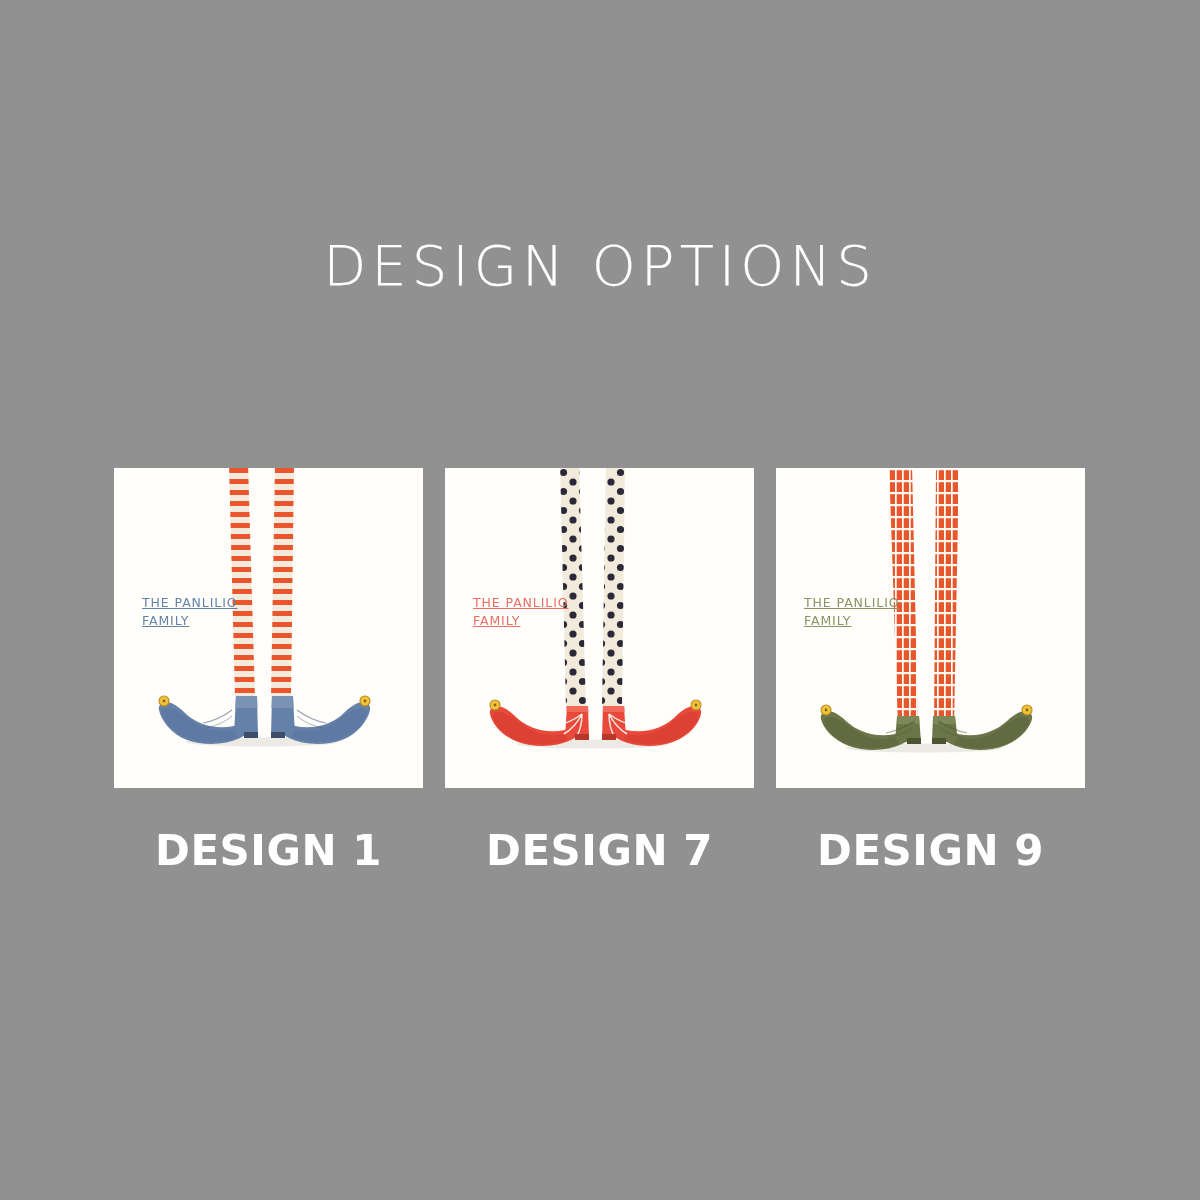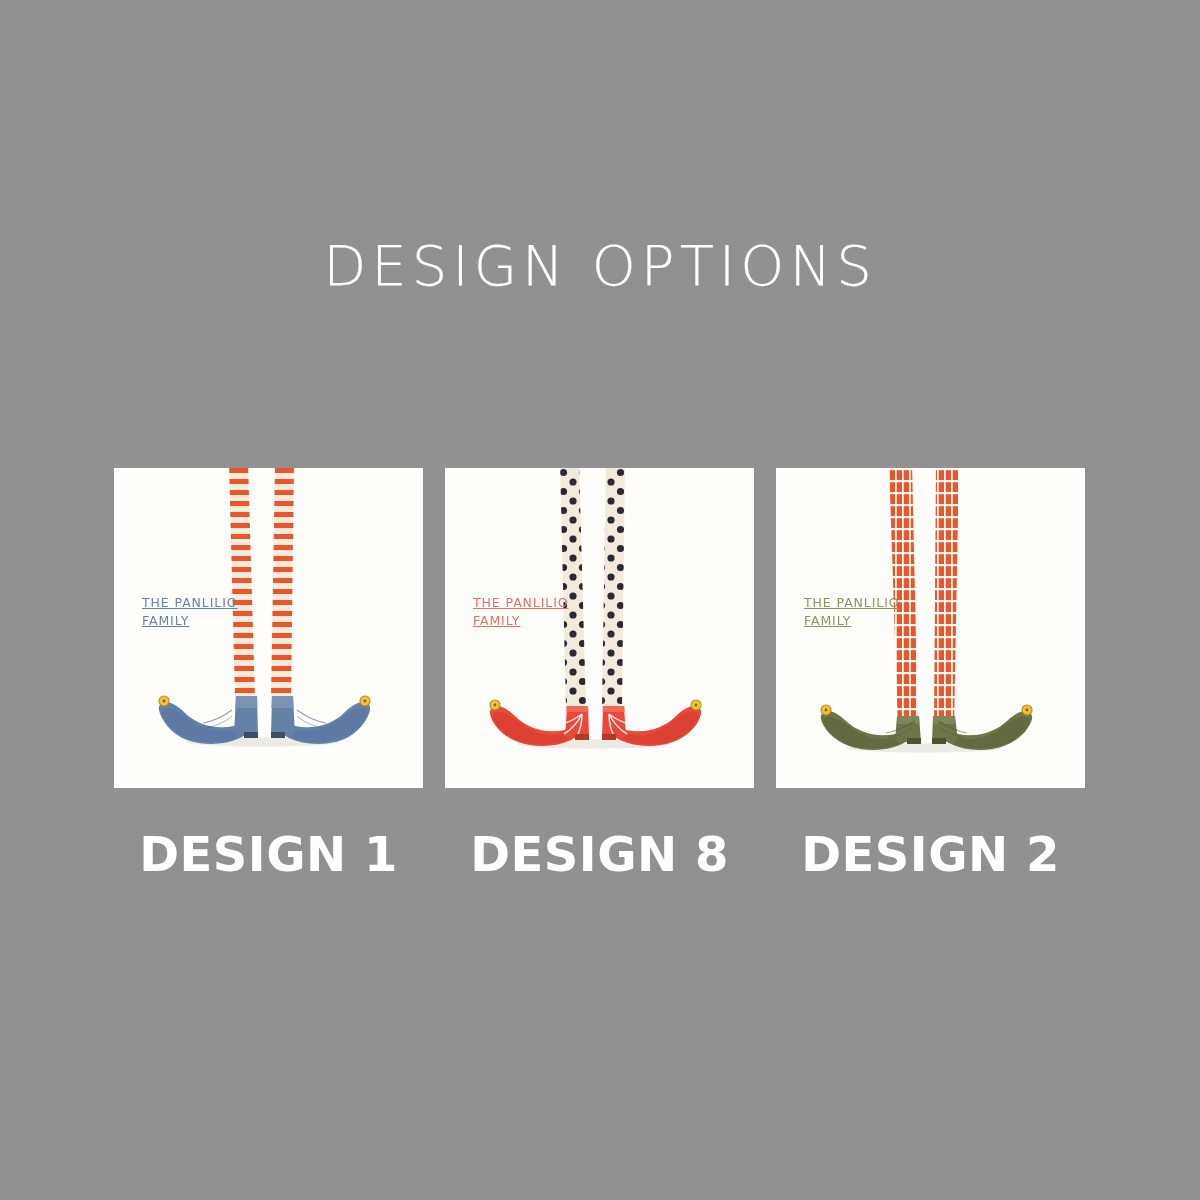--- a/index.html
+++ b/index.html
@@ -86,21 +86,21 @@
     height: 62px;
     display: flex;
     gap: 22px;
   }
   .label {
     width: 309px;
     flex: 0 0 auto;
     text-align: center;
     color: #ffffff;
     font-family: "DejaVu Sans", sans-serif;
-    font-size: 48px;
+    font-size: 42px;
     font-weight: 700;
     letter-spacing: 0.5px;
     line-height: 1.1;
   }
 </style>
 </head>
 <body style="background: rgb(145, 145, 145);">
 
 <div class="page">
 
@@ -293,17 +293,17 @@
       </svg>
 
       <div class="card-name" style="color:#8b9263">THE PANLILIO
 FAMILY</div>
     </div>
 
   </div>
 
   <div class="labels">
     <div class="label">DESIGN 1</div>
-    <div class="label">DESIGN 8</div>
-    <div class="label">DESIGN 2</div>
+    <div class="label">DESIGN 7</div>
+    <div class="label">DESIGN 9</div>
   </div>
 
 </div>
 
 </body></html>

